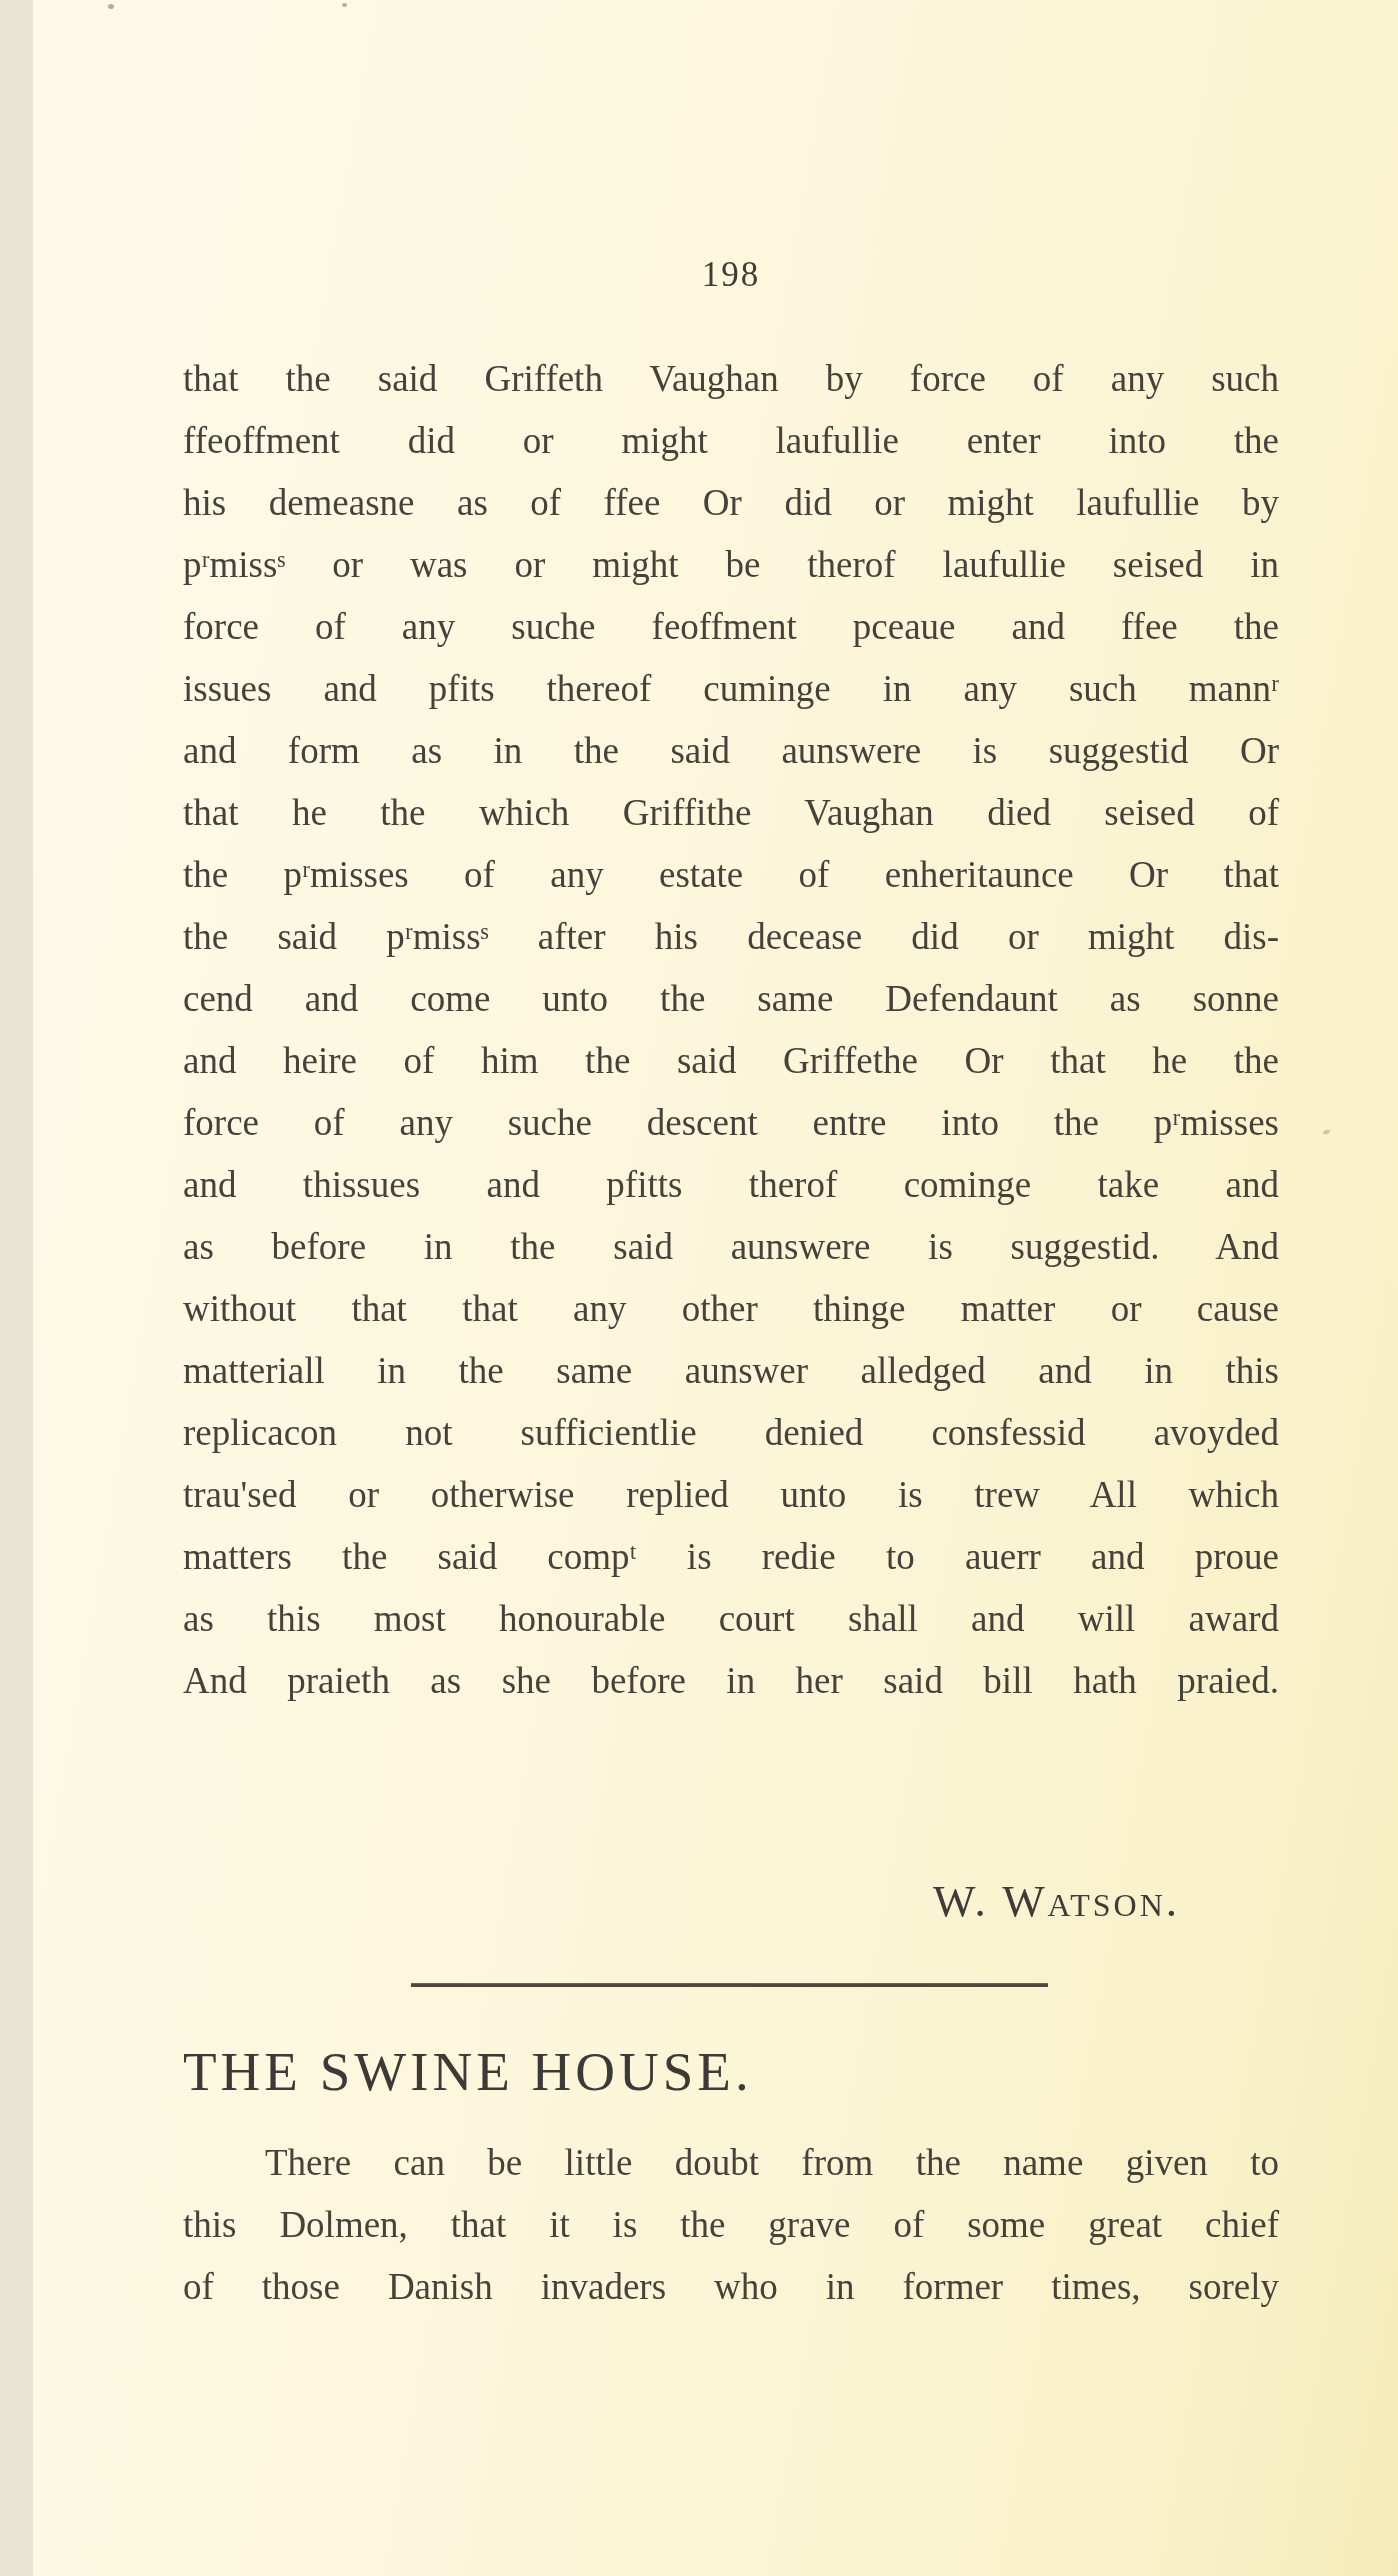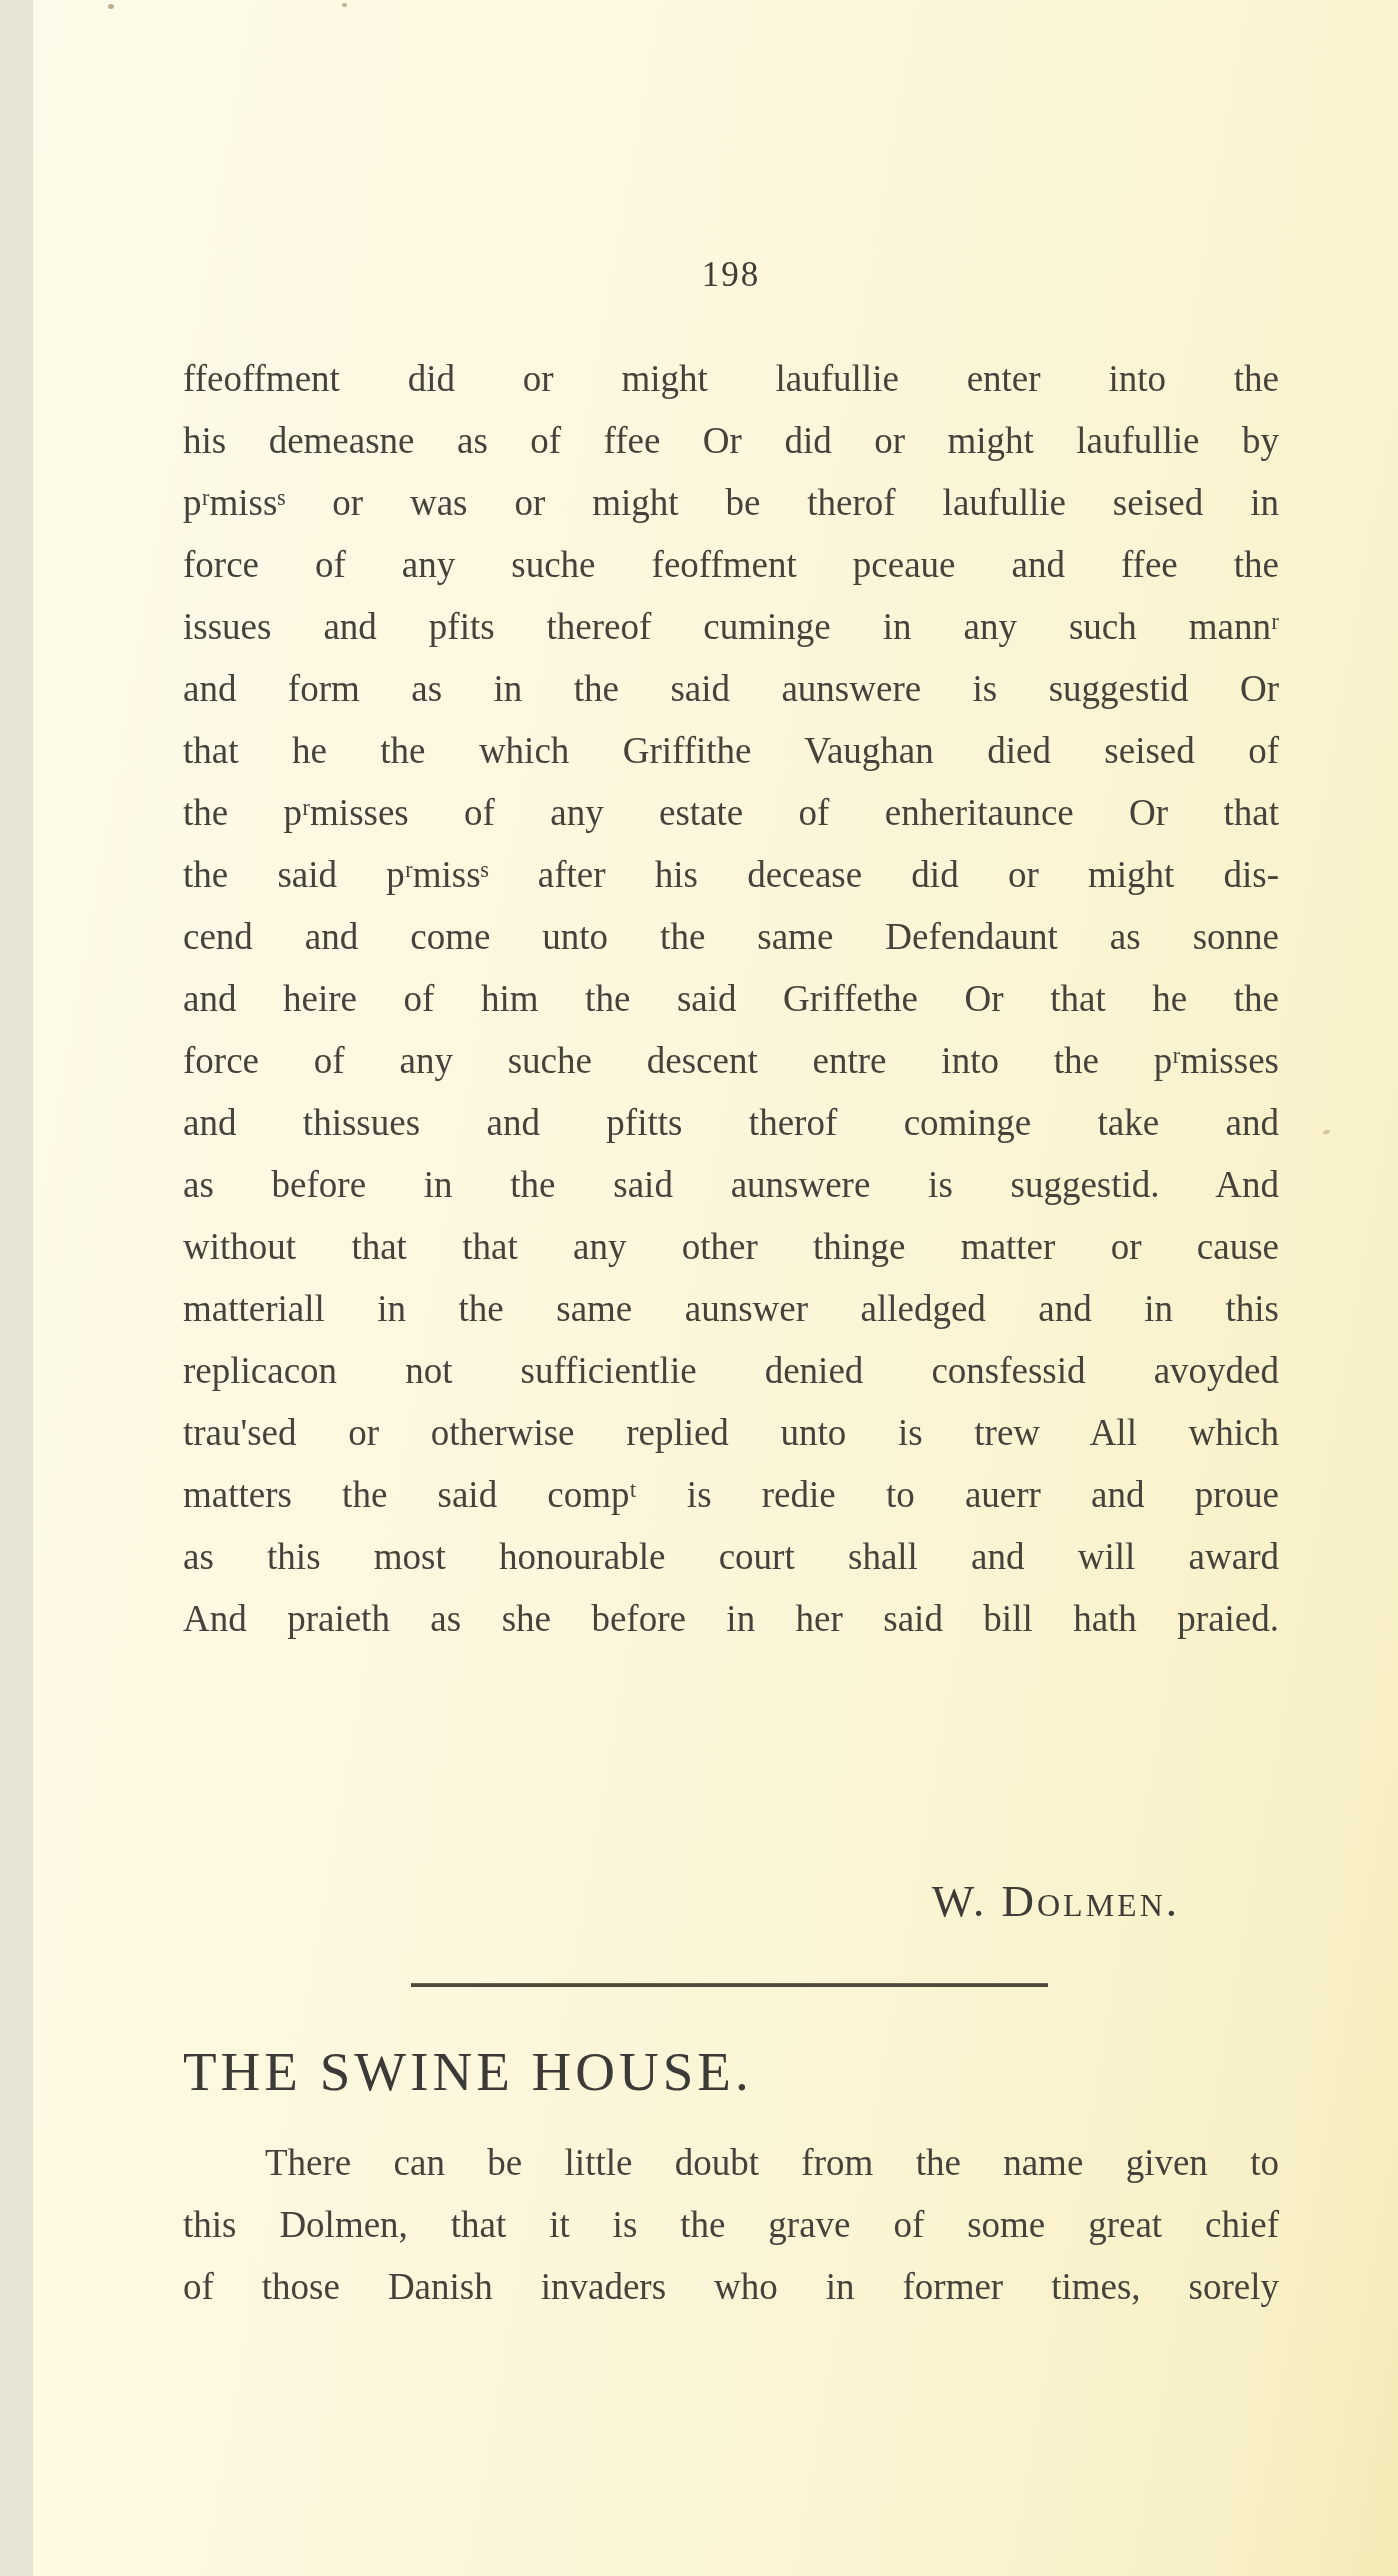--- a/index.html
+++ b/index.html
@@ -110,20 +110,21 @@
 
 <div class="page">
 
   <span class="speck s1"></span>
   <span class="speck s2"></span>
   <span class="speck s3"></span>
 
   <div class="pageno">198</div>
 
   <div class="para para-legal">
+      <div class="tline">that the said Griffeth Vaughan by force of any such</div>
       <div class="tline">ffeoffment did or might laufullie enter into the</div>
       <div class="tline">his demeasne as of ffee Or did or might laufullie by</div>
       <div class="tline">pʳmissˢ or was or might be therof laufullie seised in</div>
       <div class="tline">force of any suche feoffment pceaue and ffee the</div>
       <div class="tline">issues and pfits thereof cuminge in any such mannʳ</div>
       <div class="tline">and form as in the said aunswere is suggestid Or</div>
       <div class="tline">that he the which Griffithe Vaughan died seised of</div>
       <div class="tline">the pʳmisses of any estate of enheritaunce Or that</div>
       <div class="tline">the said pʳmissˢ after his decease did or might dis-</div>
       <div class="tline">cend and come unto the same Defendaunt as sonne</div>
@@ -133,21 +134,21 @@
       <div class="tline">as before in the said aunswere is suggestid. And</div>
       <div class="tline">without that that any other thinge matter or cause</div>
       <div class="tline">matteriall in the same aunswer alledged and in this</div>
       <div class="tline">replicacon not sufficientlie denied consfessid avoyded</div>
       <div class="tline">trau'sed or otherwise replied unto is trew All which</div>
       <div class="tline">matters the said compᵗ is redie to auerr and proue</div>
       <div class="tline">as this most honourable court shall and will award</div>
       <div class="tline">And praieth as she before in her said bill hath praied.</div>
     </div>
 
-  <div class="signature">W. Dolmen.</div>
+  <div class="signature">W. Watson.</div>
 
   <div class="rule"></div>
 
   <h2 class="heading">THE SWINE HOUSE.</h2>
 
   <div class="para para-swine">
       <div class="tline indent">There can be little doubt from the name given to</div>
       <div class="tline">this Dolmen, that it is the grave of some great chief</div>
       <div class="tline">of those Danish invaders who in former times, sorely</div>
     </div>

